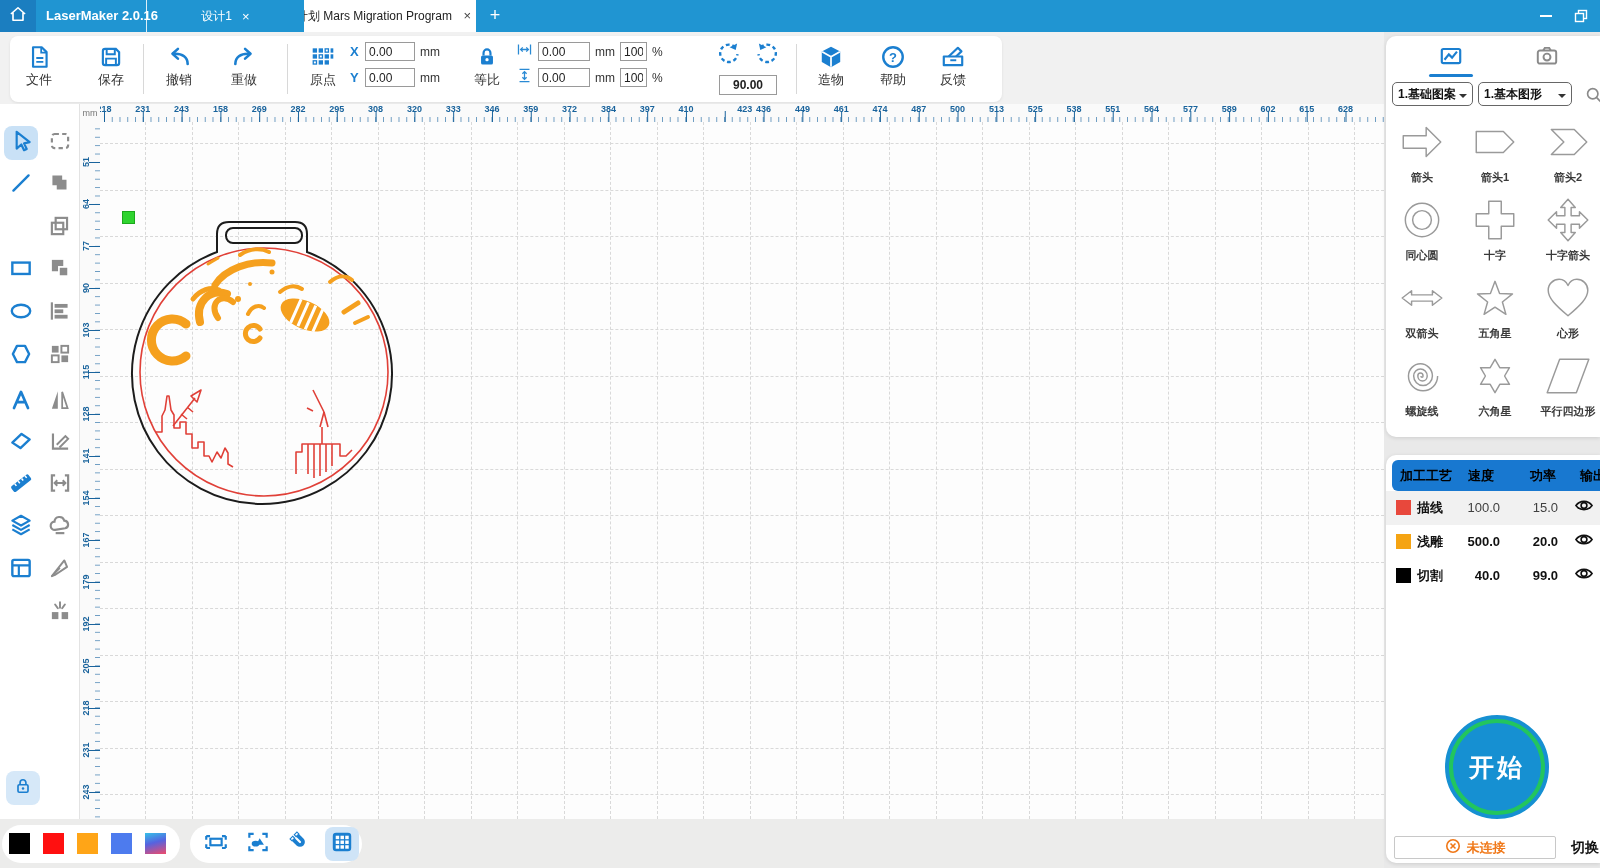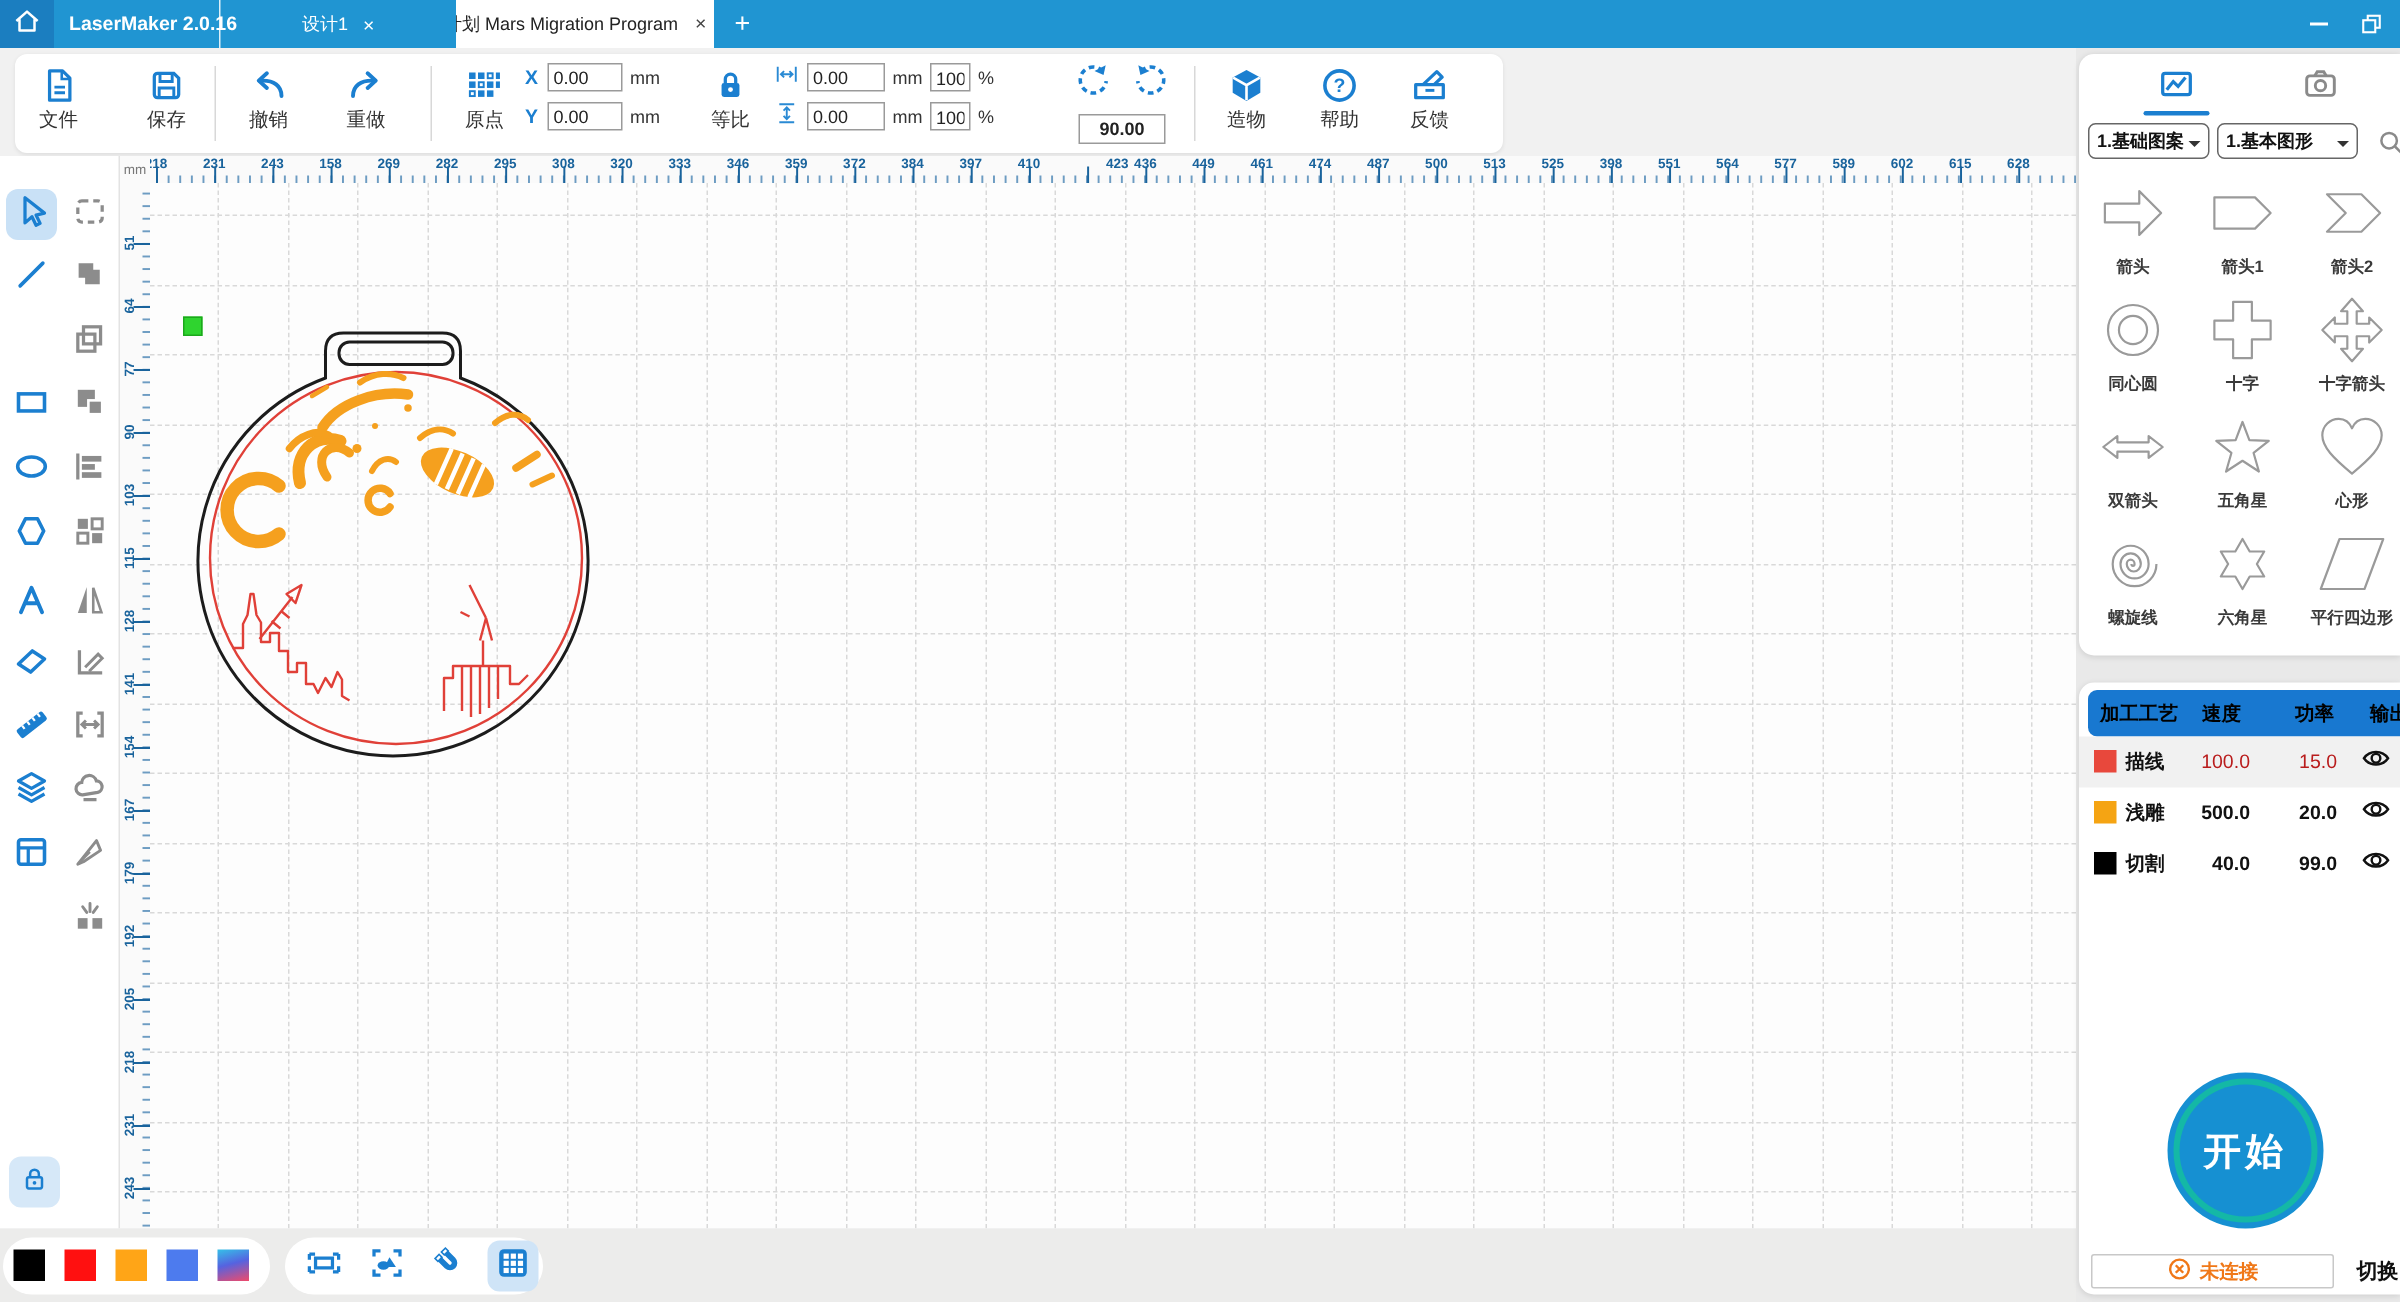--- a/index.html
+++ b/index.html
@@ -92,26 +92,26 @@
   .search-btn { position:absolute; left:198px; top:49px; width:16px; height:20px; overflow:hidden; cursor:pointer; }
   #gallery { position:absolute; left:0; top:79px; width:214px; height:322px; overflow:hidden;padding-left:19px; }
   .shape-cell { position:absolute; width:72px; height:76px; text-align:center; cursor:pointer; }
   .shape-icon { height:52px; display:flex; align-items:flex-end; justify-content:center; }
   .shape-label { font-size:11px; font-weight:bold; color:#3a3a3a; margin-top:3px; }
 
   .process-card { position:absolute; left:1386px; top:455px; width:214px; height:408px; background:#fff; border-radius:10px 0 0 10px; box-shadow:0 1px 4px rgba(0,0,0,.12); }
   .ptable-header { position:absolute; left:6px; top:5px; width:208px; height:31px; background:#1878d0; border-radius:6px 0 0 6px; color:#000000; font-size:13px; font-weight:bold; }
   .ptable-header span { position:absolute; top:0; line-height:31px; white-space:nowrap; }
   .prow { position:absolute; left:0; width:214px; height:34px; font-size:13px; cursor:pointer; }
-  .prow.dim .pval { color:#b91c1c; font-weight:normal; }
+  .prow.dim .pval { color:#404040; font-weight:normal; }
   .prow-swatch { position:absolute; left:10px; top:9px; width:15px; height:15px; }
   .prow-name { position:absolute; left:31px; top:0; line-height:34px; font-weight:bold; color:#111; }
   .pval { position:absolute; top:0; line-height:34px; text-align:right; font-weight:bold; color:#111; }
   .prow-eye { position:absolute; left:188px; top:7px; cursor:pointer; }
-  .start-btn { position:absolute; left:59px; top:260px; width:104px; height:104px; border:4px solid #1690d2; border-radius:50%; background:#14b8a6; padding:4px; cursor:pointer; }
+  .start-btn { position:absolute; left:59px; top:260px; width:104px; height:104px; border:4px solid #1690d2; border-radius:50%; background:#22c55e; padding:4px; cursor:pointer; }
   .start-inner { width:88px; height:88px; border-radius:50%; background:#1690d2; color:#fff; font-size:25px; font-weight:bold; letter-spacing:3px; display:flex; align-items:center; justify-content:center; }
   .conn-box { position:absolute; left:8px; top:381px; width:162px; height:23px; border:1px solid #c8c8c8; background:#fff; border-radius:2px; display:flex; align-items:center; justify-content:center; gap:6px; color:#f07818; font-size:13px; font-weight:bold; cursor:pointer; }
   .switch-label { position:absolute; left:185px; top:381px; height:23px; line-height:23px; font-size:14px; font-weight:bold; color:#111; cursor:pointer; }
 </style>
 </head>
 <body>
 
 <div id="app">
 
   <div class="titlebar">
@@ -442,21 +442,21 @@
       <span class="rt-label" style="left: 586px;">410</span>
       <span class="rt-label" style="left: 624.8px; margin-left: 20px;">423</span>
       <span class="rt-label" style="left: 663.6px;">436</span>
       <span class="rt-label" style="left: 702.4px;">449</span>
       <span class="rt-label" style="left: 741.2px;">461</span>
       <span class="rt-label" style="left: 780px;">474</span>
       <span class="rt-label" style="left: 818.8px;">487</span>
       <span class="rt-label" style="left: 857.6px;">500</span>
       <span class="rt-label" style="left: 896.4px;">513</span>
       <span class="rt-label" style="left: 935.2px;">525</span>
-      <span class="rt-label" style="left: 974px;">398</span>
+      <span class="rt-label" style="left: 974px;">538</span>
       <span class="rt-label" style="left: 1012.8px;">551</span>
       <span class="rt-label" style="left: 1051.6px;">564</span>
       <span class="rt-label" style="left: 1090.4px;">577</span>
       <span class="rt-label" style="left: 1129.2px;">589</span>
       <span class="rt-label" style="left: 1168px;">602</span>
       <span class="rt-label" style="left: 1206.8px;">615</span>
       <span class="rt-label" style="left: 1245.6px;">628</span>
     </div>
   <div class="ruler-left" id="ruler-left">
       <span class="rl-label" style="top: 35px;">51</span>

